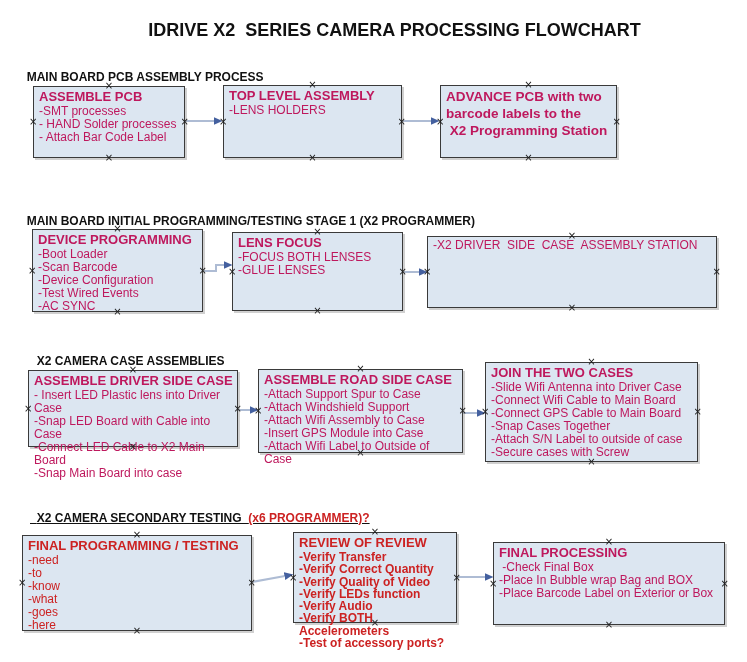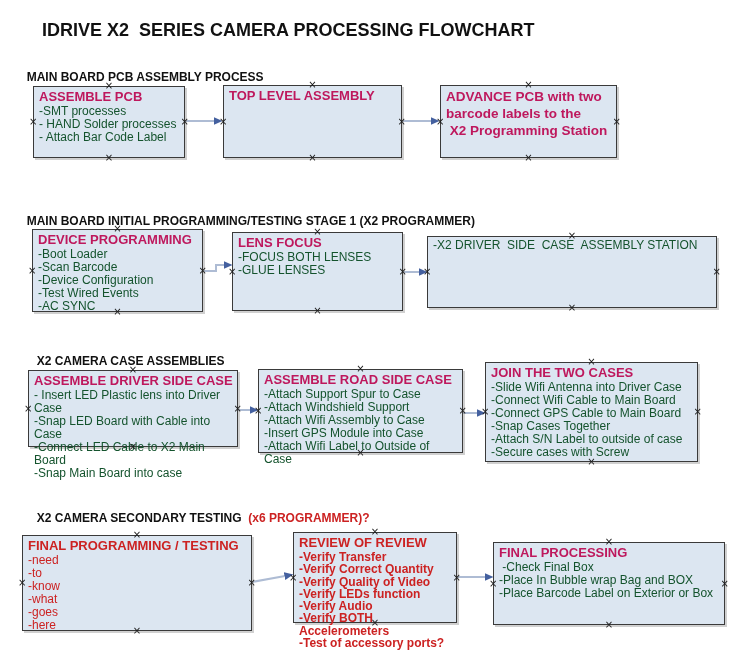--- a/index.html
+++ b/index.html
@@ -1,34 +1,34 @@
 <!DOCTYPE html>
 <html><head>
 <meta charset="utf-8">
 <style>
   html,body{margin:0;padding:0;}
   body{
     width:747px;height:662px;position:relative;background:#ffffff;
     font-family:"Liberation Sans","DejaVu Sans",sans-serif;overflow:hidden;
   }
   .page-title{
-    position:absolute;left:0;top:20px;width:747px;
+    position:absolute;left:0;top:20px;width:747px;text-align:center;
     font-size:18px;font-weight:bold;color:#111;white-space:pre;padding-left:42px;box-sizing:border-box;
   }
   .section-header{
     position:absolute;font-size:12px;font-weight:bold;color:#111;white-space:pre;
   }
   .section-header .red-part{color:#cc2222;}
   .box{
     position:absolute;background:#dce6f1;border:1.5px solid #3a3a3a;
     box-shadow:2px 2px 0 rgba(150,150,150,0.45);
     box-sizing:border-box;padding:2px 4px 0 5px;overflow:visible;
   }
   .box-title{font-size:13px;line-height:16px;font-weight:bold;color:#be185d;white-space:pre-wrap;}
-  .line{font-size:12px;line-height:13px;color:#14532d;white-space:pre-wrap;}
+  .line{font-size:12px;line-height:13px;color:#be185d;white-space:pre-wrap;}
   .body-bold .box-title{font-size:13.5px;line-height:17px;}
   .red .box-title,.red .line{color:#cc2222;}
   .compact .line{line-height:12.3px;font-weight:bold;}
   .handle{
     position:absolute;font-size:10px;line-height:10px;color:#1c1c1c;
     font-family:"DejaVu Sans",sans-serif;pointer-events:none;
   }
   .h-top{top:-6px;left:50%;transform:translateX(-50%);}
   .h-bottom{bottom:-6px;left:50%;transform:translateX(-50%);}
   .h-left{left:-5px;top:50%;transform:translateY(-50%);}
@@ -59,41 +59,42 @@
 
 <div class="section-header" style="left:20px;top:56px;">
   <span>MAIN BOARD PCB ASSEMBLY PROCESS</span>
 </div>
 <div class="section-header" style="left:20px;top:200px;text-align:right;">
   <span>MAIN BOARD INITIAL PROGRAMMING/TESTING STAGE 1 (X2 PROGRAMMER)</span>
 </div>
 <div class="section-header" style="left:30px;top:340px;">
   <span>X2 CAMERA CASE ASSEMBLIES</span>
 </div>
-<div class="section-header" style="left:30px;top:497px;">
+<div class="section-header" style="left:30px;top:497px;text-decoration:underline;">
   <span>X2 CAMERA SECONDARY TESTING  </span><span class="red-part">(x6 PROGRAMMER)?</span>
 </div>
 
 <div class="box" style="left:33px;top:86px;width:152px;height:72px;">
   <span class="handle h-top">×</span>
   <span class="handle h-bottom">×</span>
   <span class="handle h-left">×</span>
   <span class="handle h-right">×</span>
   <div class="box-title">ASSEMBLE PCB</div>
   <div class="line">-SMT processes</div>
   <div class="line">- HAND Solder processes</div>
   <div class="line">- Attach Bar Code Label</div>
 </div>
 
 <div class="box" style="left:223px;top:85px;width:179px;height:73px;">
   <span class="handle h-top">×</span>
   <span class="handle h-bottom">×</span>
   <span class="handle h-left">×</span>
   <span class="handle h-right">×</span>
   <div class="box-title">TOP LEVEL ASSEMBLY</div>
+  <div class="line">-LENS HOLDERS</div>
 </div>
 
 <div class="box body-bold" style="left:440px;top:85px;width:177px;height:73px;">
   <span class="handle h-top">×</span>
   <span class="handle h-bottom">×</span>
   <span class="handle h-left">×</span>
   <span class="handle h-right">×</span>
   <div class="box-title">ADVANCE PCB with two
 barcode labels to the
  X2 Programming Station</div>

